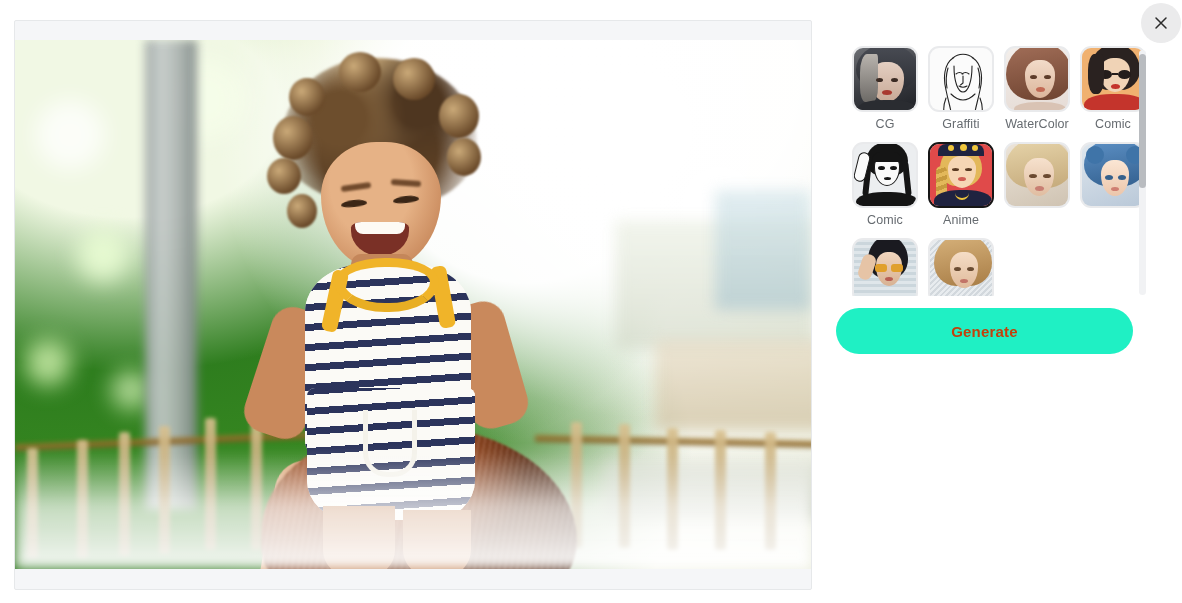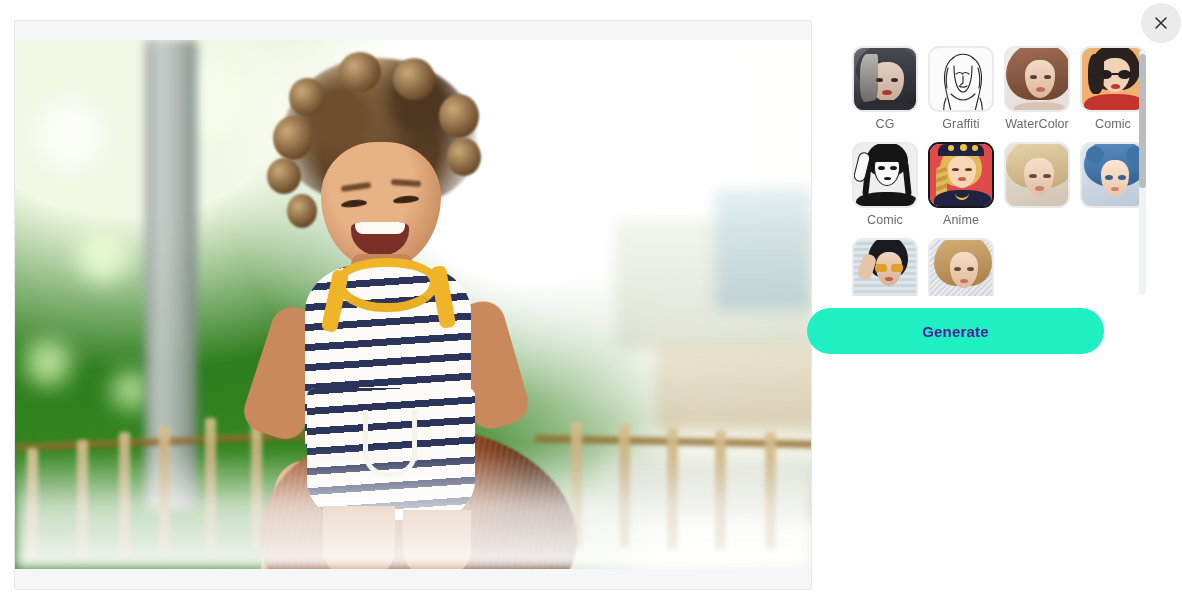--- a/index.html
+++ b/index.html
@@ -245,26 +245,26 @@
     position: absolute;
     left: 0; top: 4px;
     width: 7px; height: 134px;
     background: #b9bcc0;
     border-radius: 4px;
   }
 
   
   #generate-button {
     position: absolute;
-    left: 807px; top: 308px;
+    left: 836px; top: 308px;
     width: 297px; height: 46px;
     background: #1ff0c4;
     border: none;
     border-radius: 23px;
-    color: #4c1d95;
+    color: #c2410c;
     font-size: 15px;
     font-weight: bold;
     font-family: "Liberation Sans", sans-serif;
     cursor: pointer;
     letter-spacing: .2px;
   }
 
   
   #close-button {
     position: absolute;

